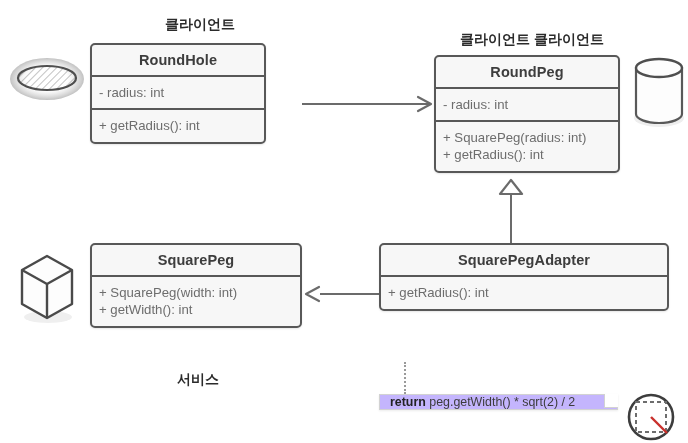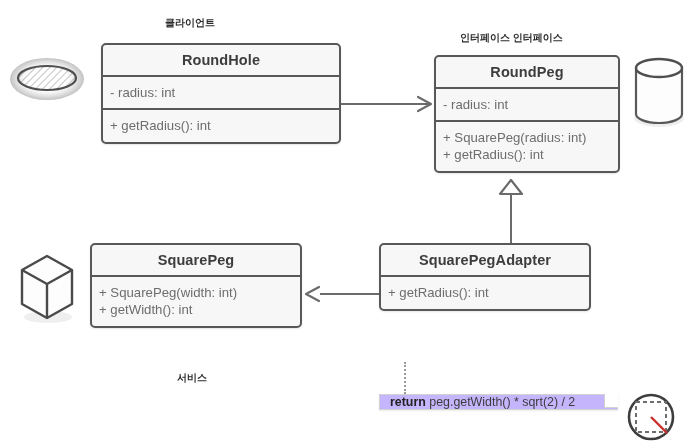--- a/index.html
+++ b/index.html
@@ -42,21 +42,21 @@
   .uml .row{
     font-size:13.2px;
     color:#6d6d6d;
     line-height:17px;
     white-space:nowrap;
   }
 
   
   .caption{
     position:absolute;
-    font-size:10px;
+    font-size:14px;
     font-weight:bold;
     color:#2b2b2b;
     white-space:nowrap;
   }
 
   
   .line-h{position:absolute;height:0;border-top:2px solid #6b6b6b;}
   .line-v{position:absolute;width:0;border-left:2px solid #6b6b6b;}
   .dotline{position:absolute;width:0;border-left:2px dotted #9a9a9a;}
 
@@ -81,21 +81,21 @@
     border-bottom:1px solid #d2d2d2;
   }
   svg{display:block;overflow:visible;}
 </style>
 </head>
 <body>
 
 <div class="stage">
 
   <div class="caption" style="left:165px;top:16px;">클라이언트</div>
-  <div class="caption" style="left:460px;top:31px;">인터페이스 인터페이스</div>
+  <div class="caption" style="left:460px;top:31px;">클라이언트 클라이언트</div>
   <div class="caption" style="left:177px;top:371px;">서비스</div>
 
   <div class="abs" style="left:8px;top:52px;width:78px;height:54px;">
     <svg width="78" height="54" viewBox="0 0 78 54">
       <defs>
         <pattern id="hatch" width="5" height="5" patternTransform="rotate(45)" patternUnits="userSpaceOnUse">
           <line x1="0" y1="0" x2="0" y2="5" stroke="#9a9a9a" stroke-width="1.2"></line>
         </pattern>
         <radialGradient id="stip" cx="50%" cy="50%" r="50%">
           <stop offset="55%" stop-color="#bdbdbd" stop-opacity="0"></stop>
@@ -148,21 +148,21 @@
 
   <div class="line-h" style="left:320px;top:293px;width:59px;"></div>
   <div class="abs" style="left:303px;top:285px;width:18px;height:18px;">
     <svg width="18" height="18" viewBox="0 0 18 18">
       <path d="M16 2 L3 9 L16 16" fill="none" stroke="#6b6b6b" stroke-width="2.2" stroke-linecap="round" stroke-linejoin="round"></path>
     </svg>
   </div>
 
   <div class="dotline" style="left:404px;top:362px;height:32px;"></div>
 
-  <div class="uml" style="left:90px;top:43px;width:240px;margin-left:11px;">
+  <div class="uml" style="left:90px;top:43px;width:176px;">
     <div class="title">RoundHole</div>
     <div class="attrs">
       <div class="row">- radius: int</div>
     </div>
     <div class="ops">
       <div class="row">+ getRadius(): int</div>
     </div>
   </div>
 
   <div class="uml" style="left:434px;top:55px;width:186px;">
@@ -177,21 +177,21 @@
   </div>
 
   <div class="uml" style="left:90px;top:243px;width:212px;">
     <div class="title">SquarePeg</div>
     <div class="ops">
       <div class="row">+ SquarePeg(width: int)</div>
       <div class="row">+ getWidth(): int</div>
     </div>
   </div>
 
-  <div class="uml" style="left:379px;top:243px;width:212px;">
+  <div class="uml" style="left:379px;top:243px;width:290px;">
     <div class="title">SquarePegAdapter</div>
     <div class="ops">
       <div class="row">+ getRadius(): int</div>
     </div>
   </div>
 
   <div class="note" style="left:379px;top:394px;width:239px;">
     <span class="fold"></span>
     <span class="kw">return</span>
     <span> peg.getWidth() * sqrt(2) / 2</span>

